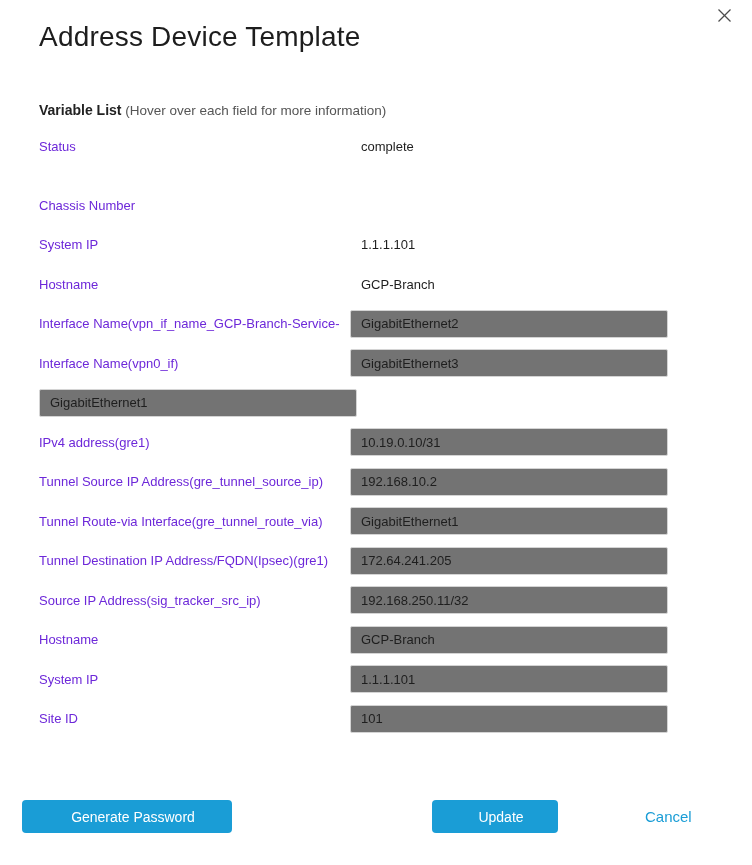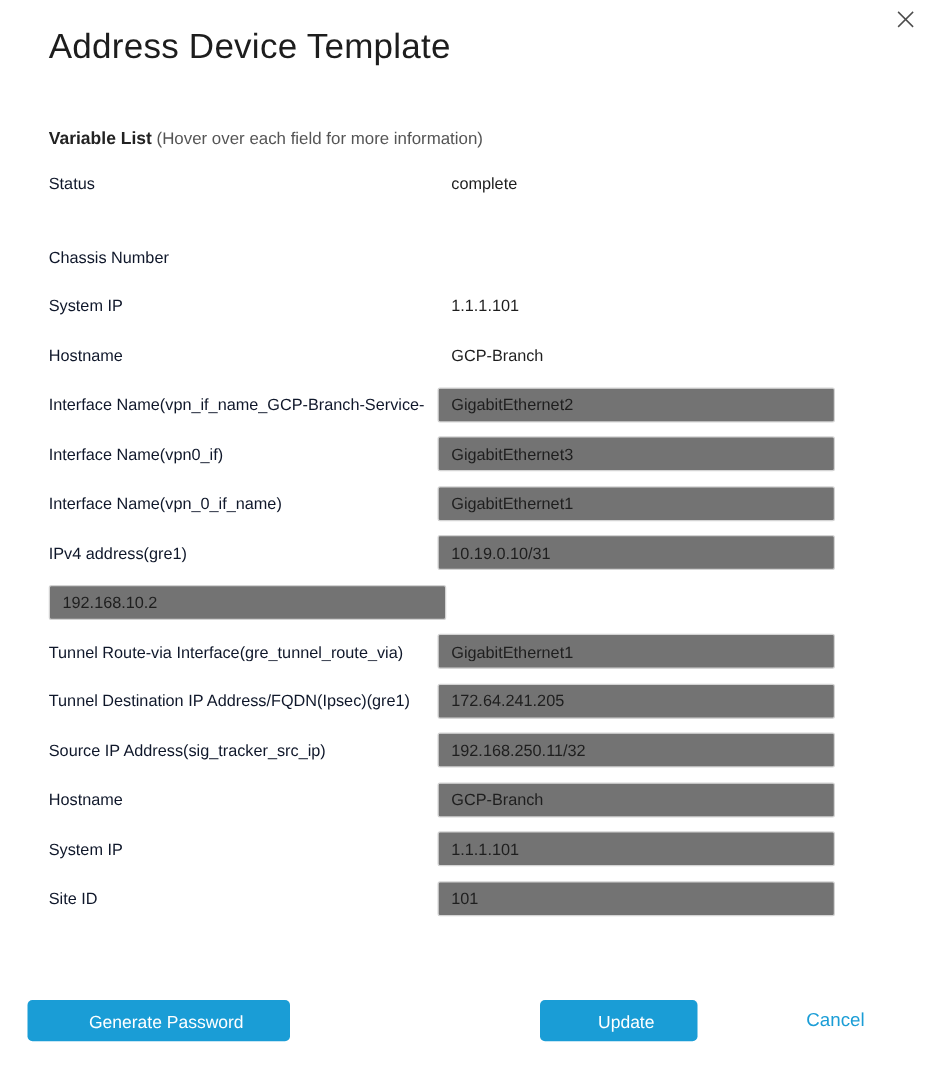--- a/index.html
+++ b/index.html
@@ -52,21 +52,21 @@
   .row {
     display: flex;
     align-items: center;
     height: 39.5px;
   }
   .spacer { height: 19px; }
   .row .label {
     width: 311px;
     min-width: 311px;
     font-size: 13px;
-    color: #0f172a;
+    color: #6d28d9;
     white-space: nowrap;
     overflow: hidden;
   }
   .row .value {
     flex: 1;
     display: flex;
     align-items: center;
   }
   .static-value {
     font-size: 13px;
@@ -163,32 +163,32 @@
         <input class="field-input" type="text" value="GigabitEthernet2" style="">
       </div>
     </div>
     <div class="row">
       <div class="label">Interface Name(vpn0_if)</div>
       <div class="value">
         <input class="field-input" type="text" value="GigabitEthernet3" style="">
       </div>
     </div>
     <div class="row">
-      <div class="label">Interface Name(vpn_0_if_name)</div>
       <div class="value">
         <input class="field-input" type="text" value="GigabitEthernet1" style="">
       </div>
     </div>
     <div class="row">
       <div class="label">IPv4 address(gre1)</div>
       <div class="value">
         <input class="field-input" type="text" value="10.19.0.10/31" style="">
       </div>
     </div>
     <div class="row">
+      <div class="label">Tunnel Source IP Address(gre_tunnel_source_ip)</div>
       <div class="value">
         <input class="field-input" type="text" value="192.168.10.2" style="">
       </div>
     </div>
     <div class="row">
       <div class="label">Tunnel Route-via Interface(gre_tunnel_route_via)</div>
       <div class="value">
         <input class="field-input" type="text" value="GigabitEthernet1" style="">
       </div>
     </div>

